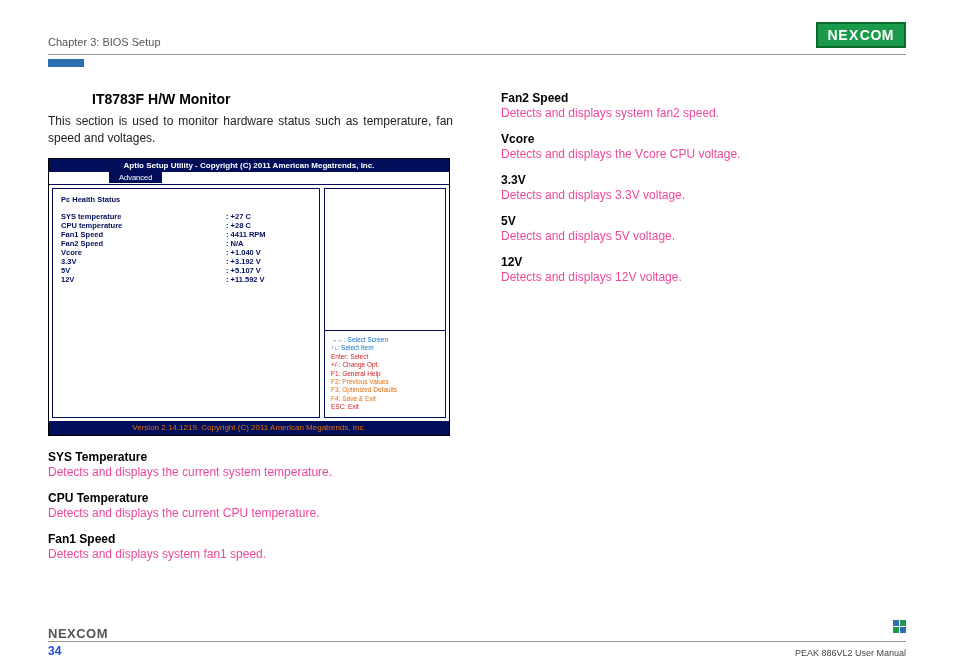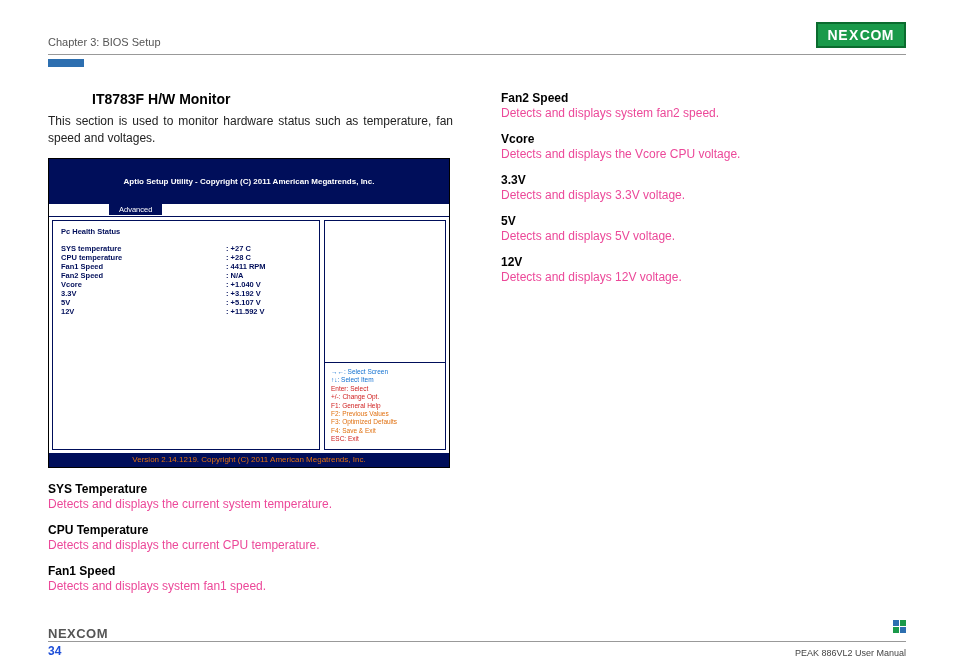--- a/index.html
+++ b/index.html
@@ -75,21 +75,21 @@
     border: 1px solid #000;
     background: #000e5a;
     color: #fff;
     font-family: "Arial", sans-serif;
     font-size: 7.5px;
   }
   .bios-title {
     text-align: center;
     font-weight: 700;
     background: #000e5a;
-    padding: 18px 0;
+    padding: 2px 0;
     font-size: 8px;
   }
   .bios-tabs {
     background: #fff;
     height: 12px;
     position: relative;
   }
   .bios-tab {
     position: relative;
     top: 0;

